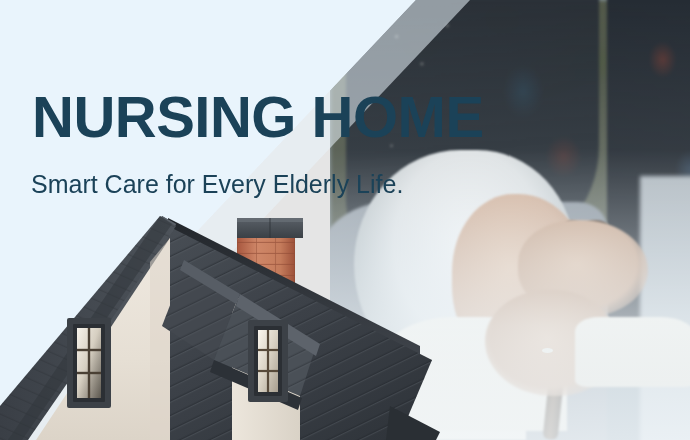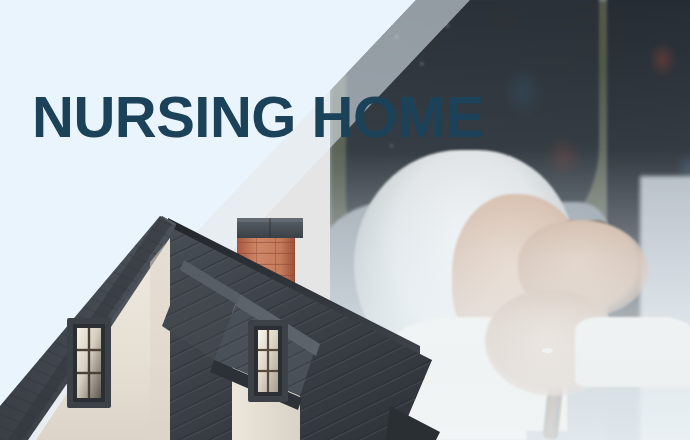--- a/index.html
+++ b/index.html
@@ -267,20 +267,21 @@
       <div class="ph-ring"></div>
       <div class="ph-sleeve"></div>
       <div class="ph-wash"></div>
     </div>
   </div>
 
   <div class="wedge nb"></div>
   <div class="wedge-soft nb"></div>
 
   <div class="title">NURSING HOME</div>
+  <div class="subtitle">Smart Care for Every Elderly Life.</div>
 
   <svg class="house nb" viewBox="0 0 480 230" preserveAspectRatio="none">
     <defs>
       <linearGradient id="gRoofMain" x1="0" y1="0" x2="1" y2="1">
         <stop offset="0" stop-color="#4b5158"></stop>
         <stop offset="0.5" stop-color="#3c4148"></stop>
         <stop offset="1" stop-color="#2e3339"></stop>
       </linearGradient>
       <linearGradient id="gRoofLeft" x1="0" y1="0" x2="1" y2="0">
         <stop offset="0" stop-color="#3a3f46"></stop>

